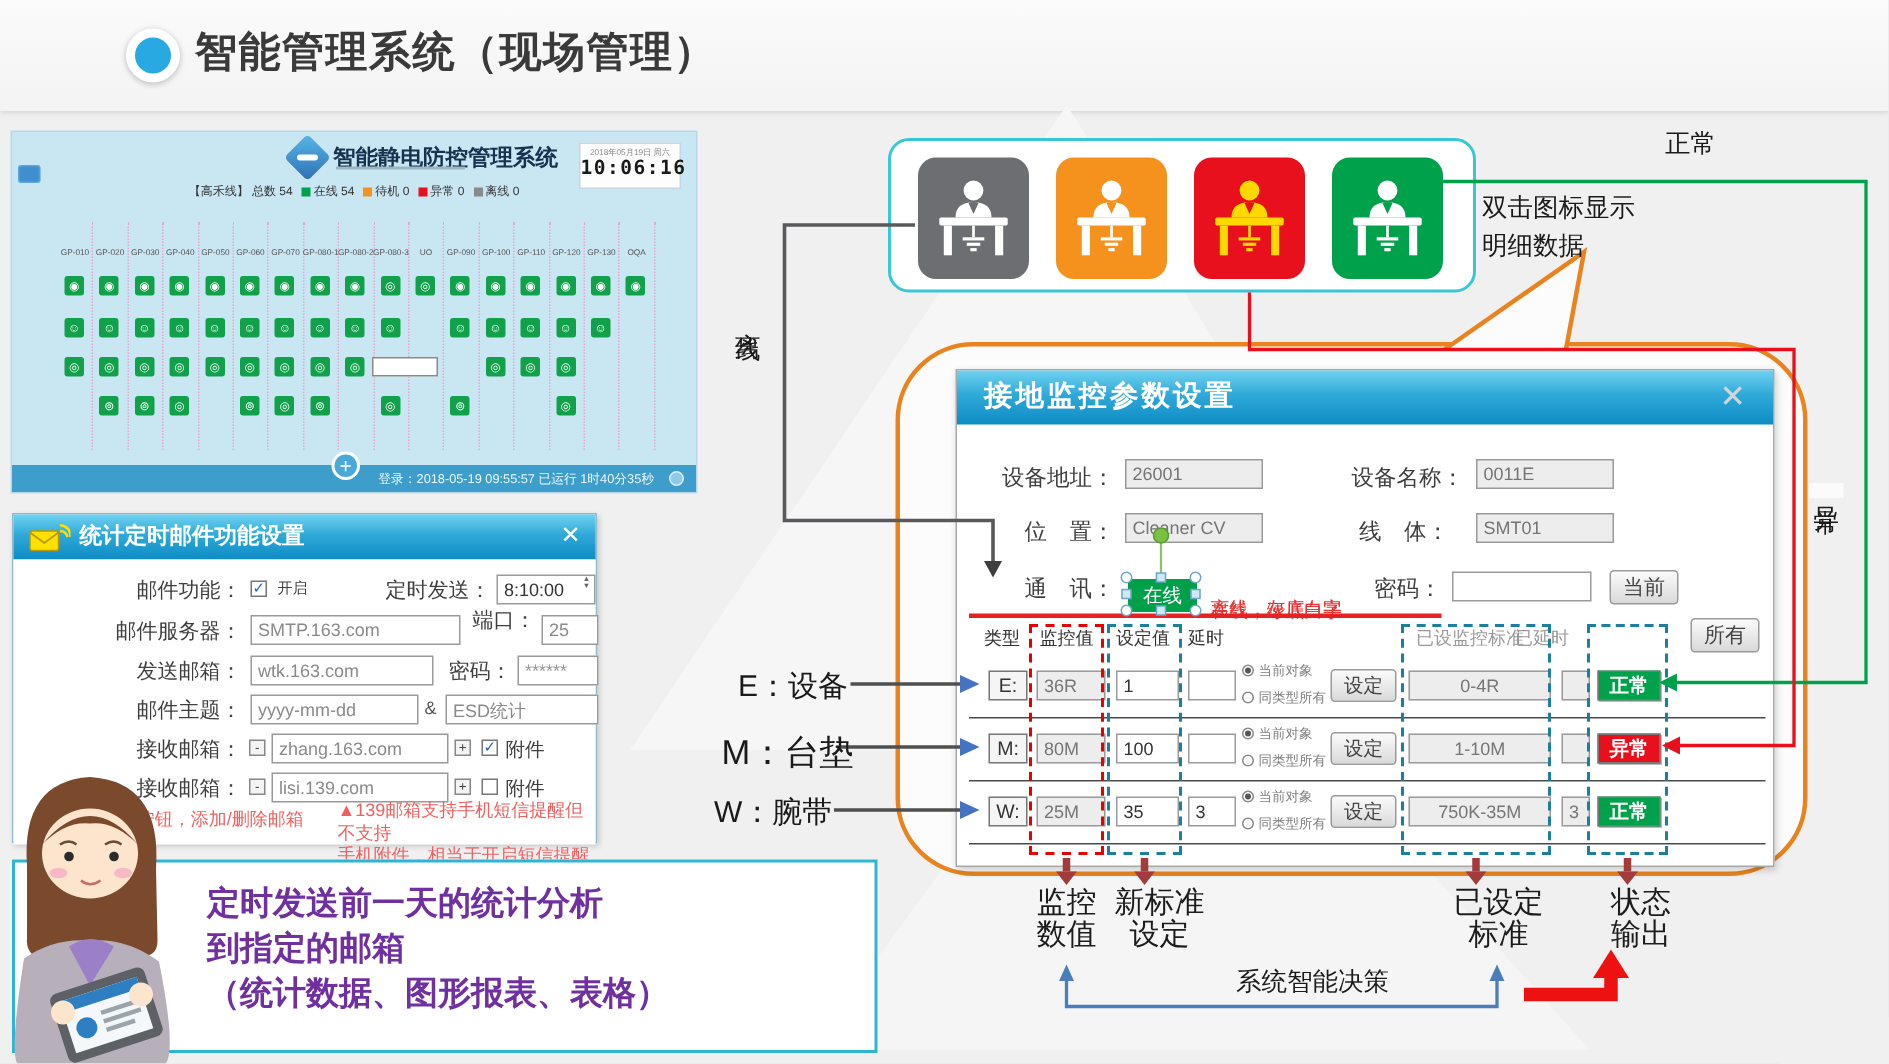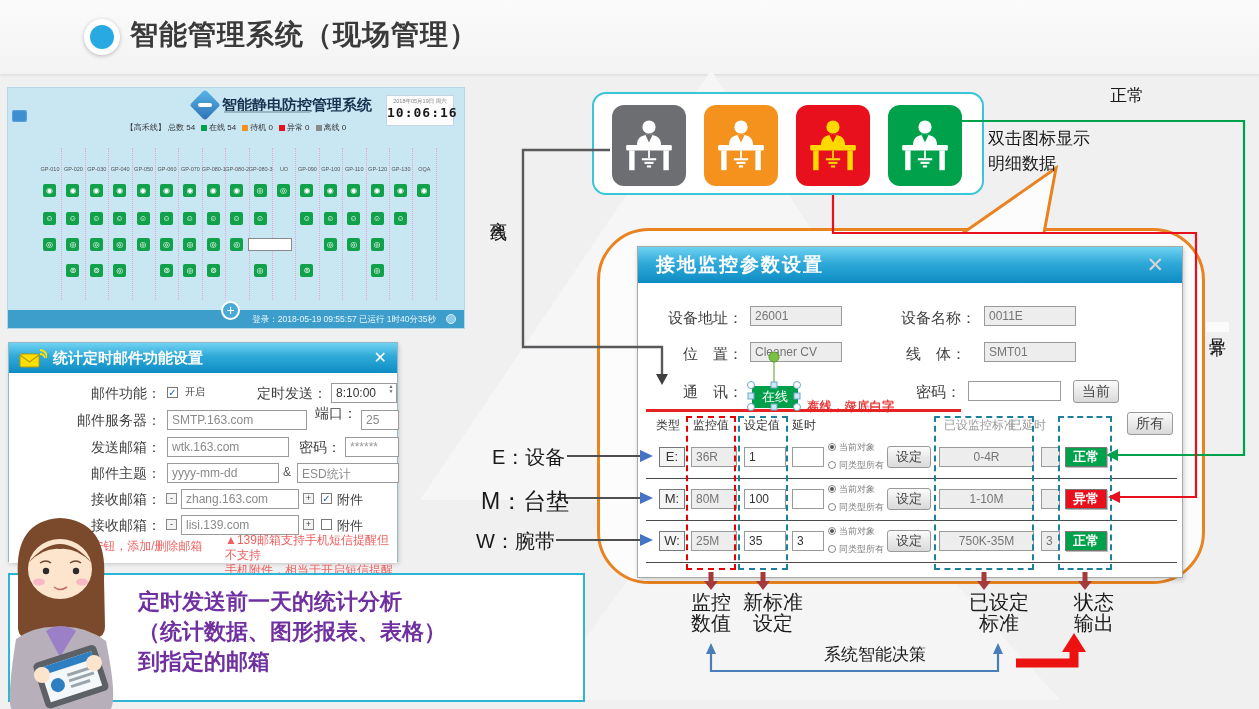--- a/index.html
+++ b/index.html
@@ -255,22 +255,22 @@
       <div class="note" style="left:216px;top:160px;">
         <div>▲139邮箱支持手机短信提醒但不支持</div>
         <div>手机附件，相当于开启短信提醒功能</div>
       </div>
     </div>
   </div>
 
   <div class="summary">
     <div class="txt">
       <div>定时发送前一天的统计分析</div>
+      <div>到指定的邮箱</div>
       <div>（统计数据、图形报表、表格）</div>
-      <div>到指定的邮箱</div>
     </div>
   </div>
 
   <div class="ocontainer"></div>
 
   <div class="icongroup">
     <svg width="0" height="0" style="position:absolute">
       <defs>
         <g id="op">
           <circle cx="50" cy="20" r="11"></circle>

